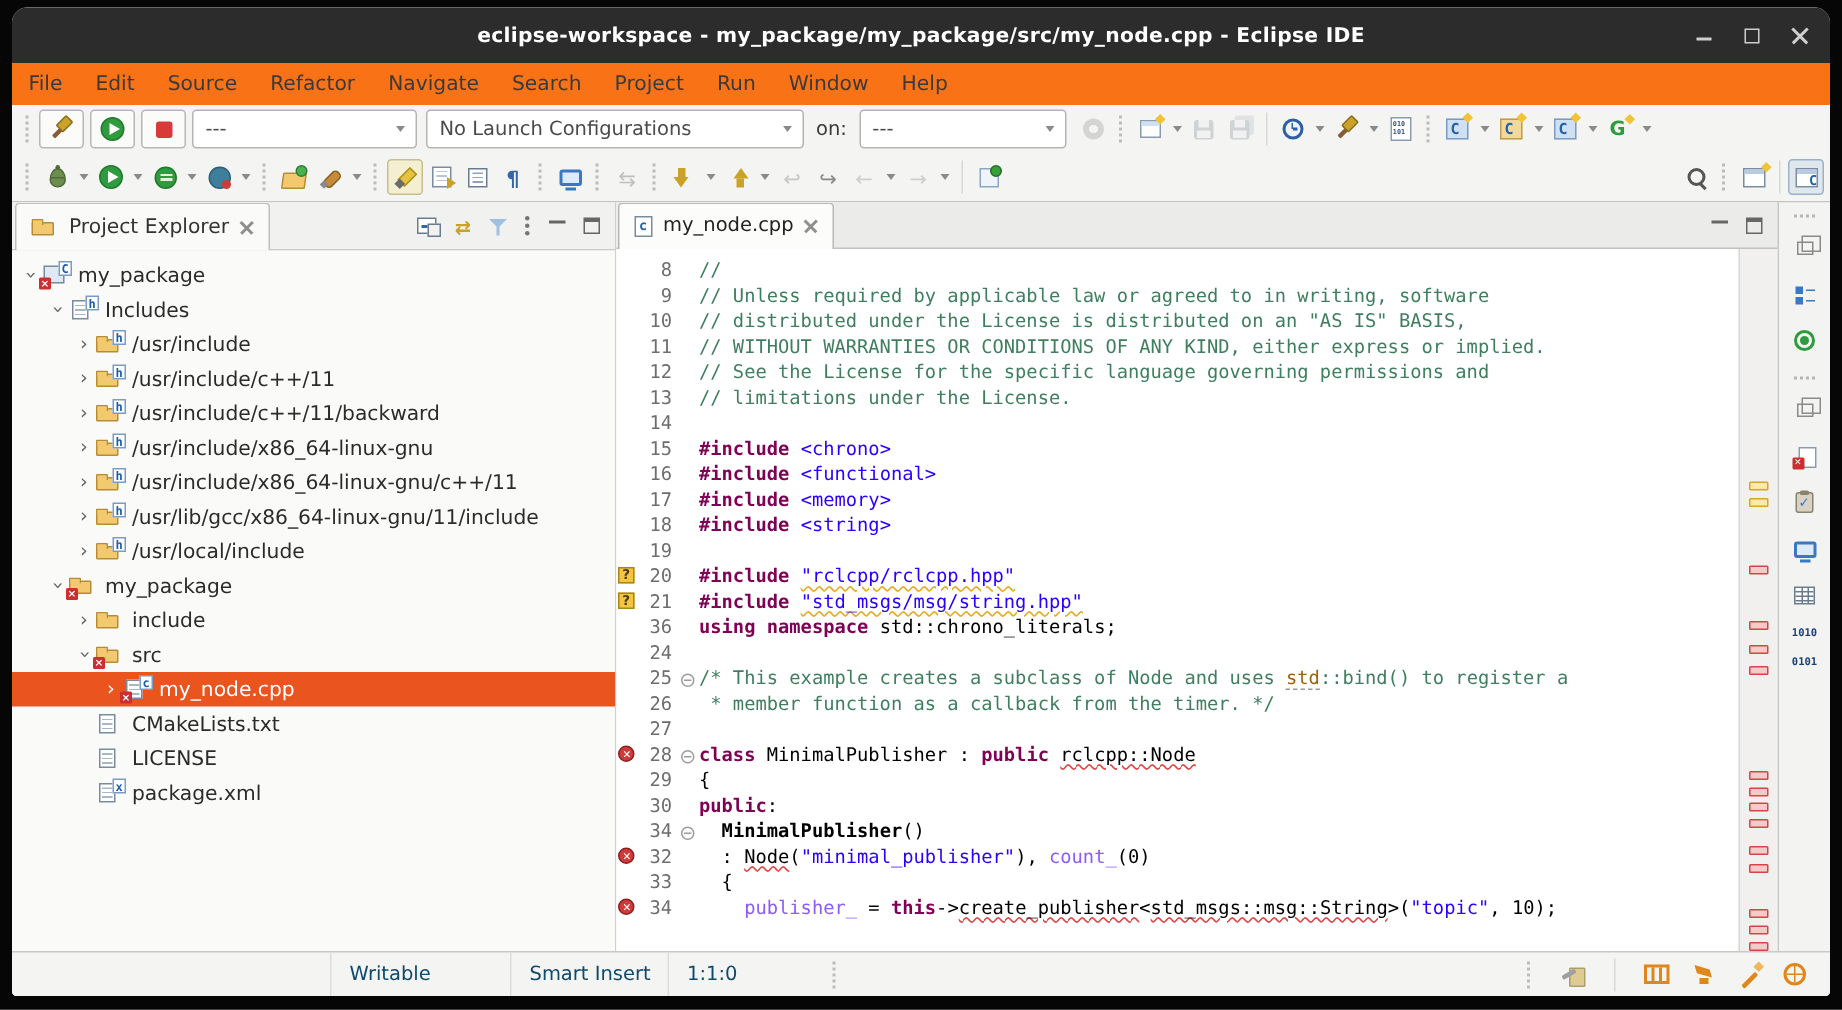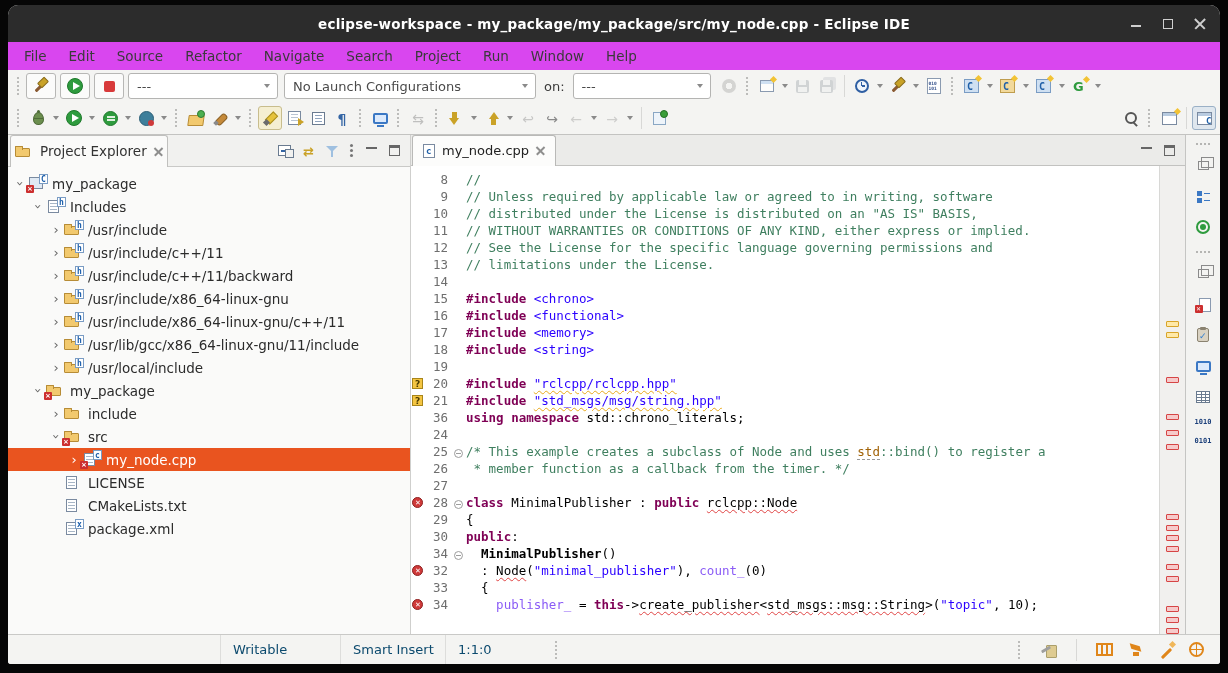--- a/index.html
+++ b/index.html
@@ -10,21 +10,21 @@
   
   .titlebar{height:37px;background:#2c2c2c;flex:none;display:flex;align-items:center;justify-content:center;position:relative}
   .title{color:#fff;font-size:13.5px;font-weight:bold;letter-spacing:.2px}
   .winctl{position:absolute;right:14px;top:0;height:100%;display:flex;align-items:center;gap:20px}
   .wmin,.wmax,.wclose{width:12px;height:12px;position:relative;cursor:default}
   .wmin::after{content:"";position:absolute;left:1px;right:1px;bottom:3px;height:1.5px;background:#cfcfcf}
   .wmax::after{content:"";position:absolute;inset:1px;border:1.5px solid #cfcfcf}
   .wclose::before,.wclose::after{content:"";position:absolute;left:-1px;top:5px;width:14px;height:1.5px;background:#cfcfcf}
   .wclose::before{transform:rotate(45deg)}.wclose::after{transform:rotate(-45deg)}
   
-  .menubar{height:28px;flex:none;display:flex;align-items:center;background:#d946ef;padding-left:5px}
+  .menubar{height:28px;flex:none;display:flex;align-items:center;background:#f97316;padding-left:0}
   .mitem{padding:0 11px;font-size:13.5px;color:#3a3a3a;line-height:28px}
   
   .tb{flex:none;display:flex;align-items:center;background:#f4f4f2;padding:0 4px}
   .tb1{height:32px}
   .tb2{height:33px;border-bottom:1px solid #c3c3c1}
   .tbtn{height:24px;min-width:24px;display:flex;align-items:center;justify-content:center;border-radius:3px;flex:none}
   .tbtn.boxed{border:1px solid #b7b7b5;background:#fbfbfa;width:30px;height:26px;margin-right:4px}
   .tbtn.active{background:#f5efd2;border:1px solid #c8bd8d}
   .tbtn.sel{background:#dfe7ee;border:1px solid #9ab0c6}
   .dis{opacity:.42;filter:grayscale(.6)}
@@ -104,21 +104,21 @@
   .search::after{content:"";position:absolute;right:1px;bottom:1px;width:6px;height:2px;background:#555;transform:rotate(45deg)}
   .persp{width:15px;height:13px;background:#fff;border:1px solid #7a8aa0}
   .persp::before{content:"";position:absolute;left:0;top:0;right:0;height:3px;background:#b8cbe0}
   .persp.new::after{content:"";position:absolute;right:-4px;top:-4px;width:5px;height:5px;background:#f2c335;transform:rotate(45deg)}
   .persp.c::after{content:"C";position:absolute;right:-1px;bottom:-2px;font:bold 9px "DejaVu Sans Mono",monospace;color:#2060a8}
   
   .main{flex:1;display:flex;min-height:0}
   .panel{width:403px;flex:none;background:#fafaf9;display:flex;flex-direction:column;border-right:1px solid #cfcfcd}
   .phead{height:32px;flex:none;background:#f1f1ef;border-bottom:1px solid #c9c9c7;display:flex;align-items:center}
   .ptab{height:32px;display:flex;align-items:center;gap:7px;background:#fafaf9;border:1px solid #c0c0be;border-bottom:none;
-    border-radius:3px 3px 0 0;padding:0 4px;margin-left:2px}
+    border-radius:3px 3px 0 0;padding:0 10px;margin-left:2px}
   .ptab .lbl{font-size:13.5px;color:#333}
   .xicon{width:9px;height:9px;position:relative;opacity:.65}
   .xicon::before,.xicon::after{content:"";position:absolute;left:-1px;top:4px;width:11px;height:1.5px;background:#555}
   .xicon::before{transform:rotate(45deg)}.xicon::after{transform:rotate(-45deg)}
   .phicons{margin-left:auto;display:flex;align-items:center;gap:12px;padding-right:10px}
   .ic-collapse{width:13px;height:11px;border:1px solid #6a7b90;background:#fff;position:relative}
   .ic-collapse::before{content:"";position:absolute;left:2px;top:4px;right:2px;height:1.5px;background:#3465a4}
   .ic-collapse::after{content:"";position:absolute;right:-4px;bottom:-3px;width:7px;height:7px;background:#f1f1ef;border:1px solid #6a7b90}
   .ic-linkarrows::before{content:"⇄";font:13px/13px "DejaVu Sans",sans-serif;color:#caa227;font-weight:bold}
   .ic-filter{width:12px;height:12px;position:relative}
@@ -561,28 +561,28 @@
               <span class="ltr">c</span>
               <span class="badge">×</span>
             </span>
             <span class="tlabel">my_node.cpp</span>
           </div>
           <div class="trow" style="padding-left: 40px;">
             <span class="exp none"></span>
             <span class="ticon fi">
               <span class="body"></span>
             </span>
-            <span class="tlabel">LICENSE</span>
+            <span class="tlabel">CMakeLists.txt</span>
           </div>
           <div class="trow" style="padding-left: 40px;">
             <span class="exp none"></span>
             <span class="ticon fi">
               <span class="body"></span>
             </span>
-            <span class="tlabel">CMakeLists.txt</span>
+            <span class="tlabel">LICENSE</span>
           </div>
           <div class="trow" style="padding-left: 40px;">
             <span class="exp none"></span>
             <span class="ticon fi">
               <span class="body"></span>
               <span class="ltr">x</span>
             </span>
             <span class="tlabel">package.xml</span>
           </div>
         </div>

